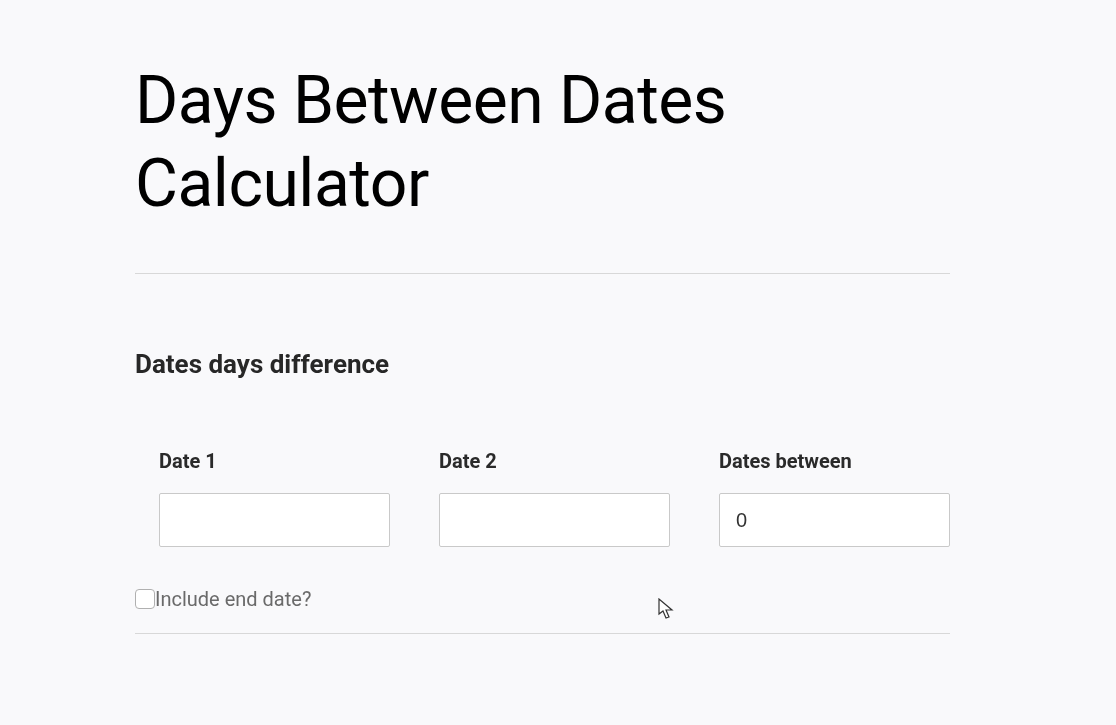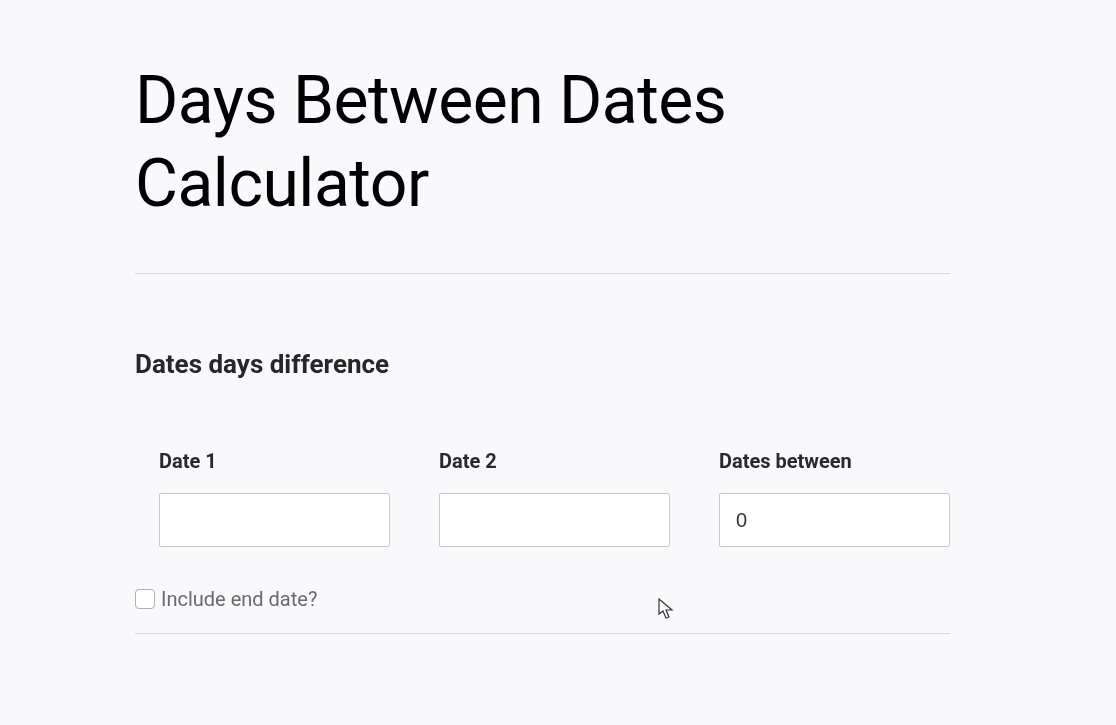--- a/index.html
+++ b/index.html
@@ -65,21 +65,21 @@
       color: #333;
       outline: none;
       border-radius: 2px;
     }
     .text-input::placeholder {
       color: #888;
     }
     .checkbox-row {
       display: flex;
       align-items: center;
-      gap: 6px;
+      gap: 0;
       padding-bottom: 22px;
       border-bottom: 1px solid #d8d8d8;
     }
     .checkbox {
       width: 20px;
       height: 20px;
       border: 1px solid #b0b0b0;
       border-radius: 4px;
       background: #fff;
       cursor: pointer;

